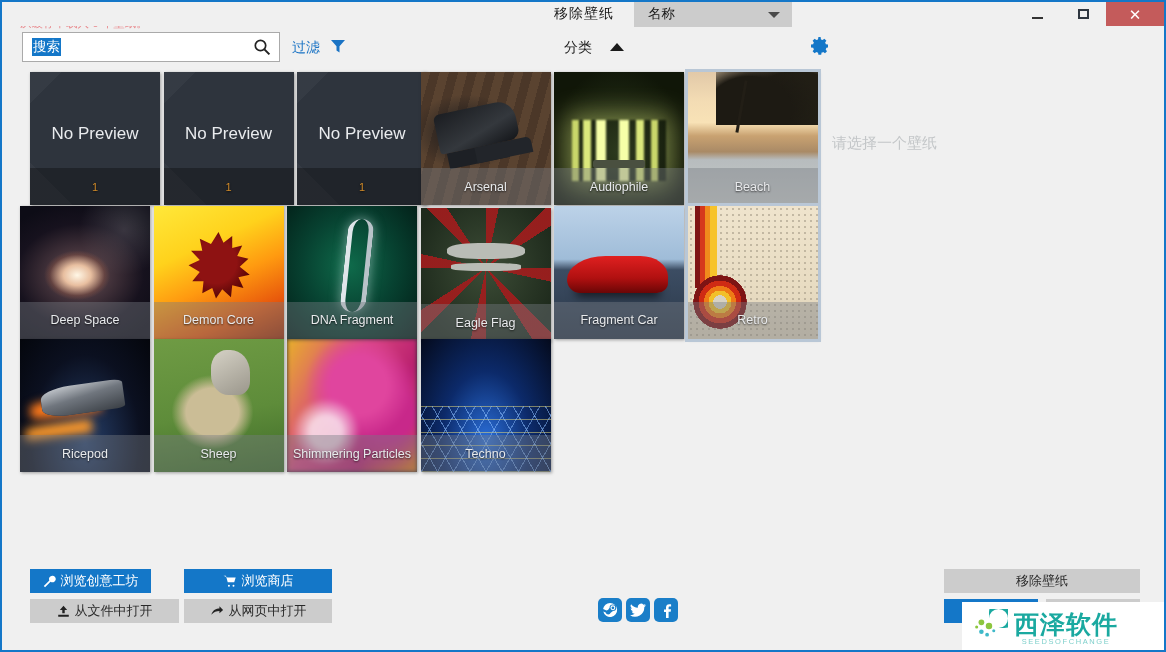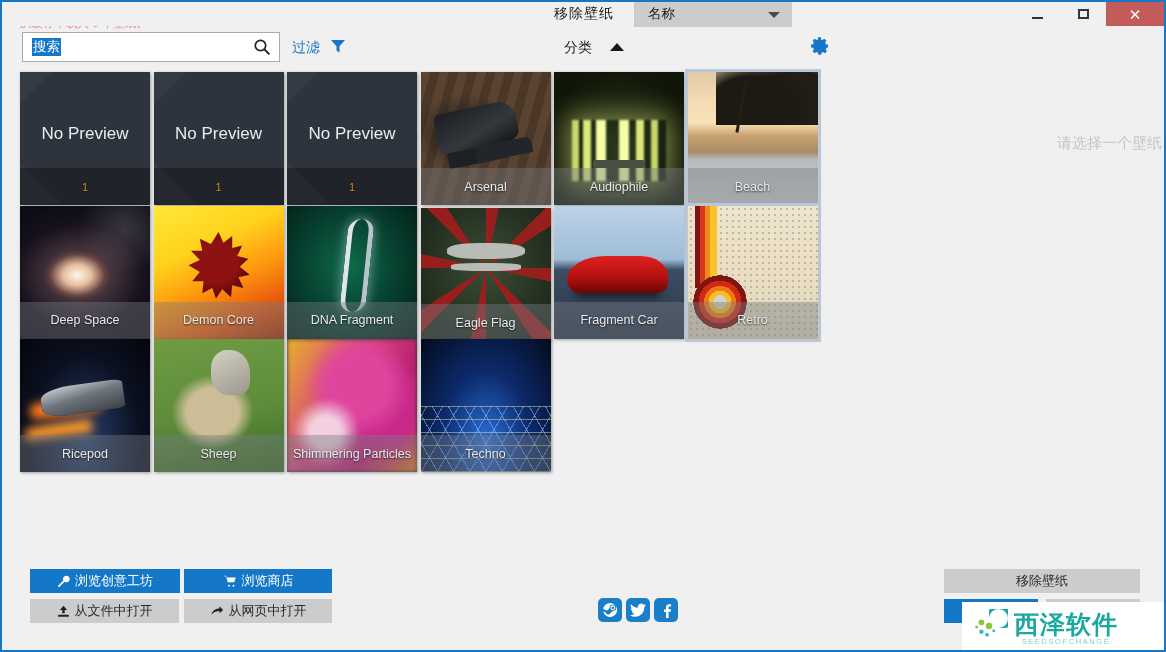--- a/index.html
+++ b/index.html
@@ -114,20 +114,21 @@
     color: #e8eaec;
     font-size: 12.5px;
     display: flex; align-items: center; justify-content: center;
     text-shadow: 0 1px 2px rgba(0,0,0,.7);
   }
   .tile.nopreview {
     background:
       linear-gradient(135deg, rgba(255,255,255,.035) 0 22px, transparent 22px 44px),
       linear-gradient(45deg, rgba(255,255,255,.03) 0 30px, transparent 30px 60px),
       #2e343d;
+    margin-left: 10px;
   }
   .tile.nopreview .np-text {
     position: absolute; left: 0; right: 0; top: 52px;
     text-align: center; color: #e9ebee; font-size: 17px;
   }
   .tile.nopreview .caption {
     background: rgba(0,0,0,.30); color: #d08a28; font-size: 11px;
   }
 
   
@@ -295,33 +296,33 @@
       repeating-linear-gradient(0deg, rgba(240,225,120,.5) 0 1px, transparent 1px 13px);
   }
 
   
   .preview-panel {
     position: absolute; left: 830px; top: 70px;
     width: 330px; height: 480px;
   }
   .preview-empty {
     position: absolute; left: 0; right: 0; top: 62px;
-    text-align: right; font-size: 15px; color: #c3c6c8;
+    text-align: left; font-size: 15px; color: #c3c6c8;
   }
 
   
   .btn {
     position: absolute; height: 24px;
     display: flex; align-items: center; justify-content: center;
     font-size: 13px; cursor: pointer; user-select: none;
   }
   .btn.primary { background: #1477c8; color: #fff; }
   .btn.secondary { background: #cccccc; color: #2a2a2a; }
   .btn .bi { margin-right: 5px; display: inline-flex; }
-  .btn-workshop { left: 28px; top: 567px; width: 150px; }
+  .btn-workshop { left: 28px; top: 567px; width: 121px; }
   .btn-store    { left: 182px; top: 567px; width: 148px; }
   .btn-file     { left: 28px; top: 597px; width: 149px; }
   .btn-web      { left: 182px; top: 597px; width: 148px; }
   .btn-remove   { left: 942px; top: 567px; width: 196px; }
   .btn-apply    { left: 942px; top: 597px; width: 94px; }
   .btn-extra    { left: 1044px; top: 597px; width: 94px; }
 
   
   .social { position: absolute; left: 596px; top: 596px; display: flex; gap: 4px; }
   .sicon {

